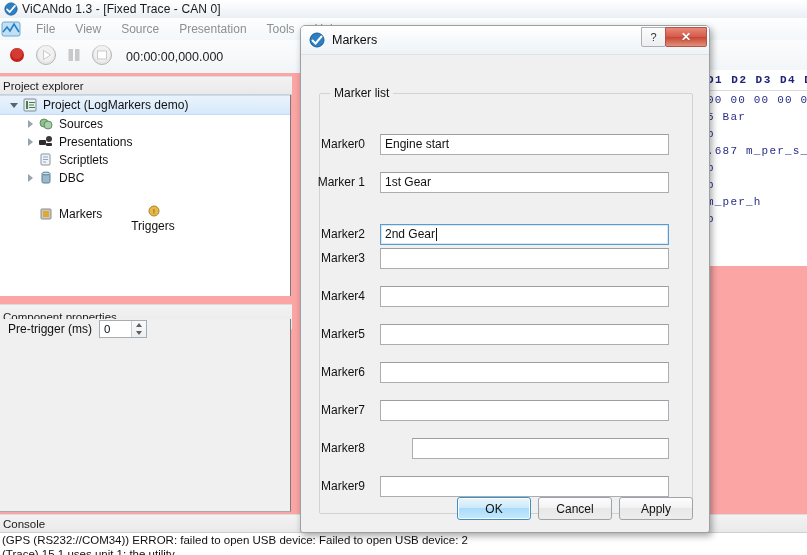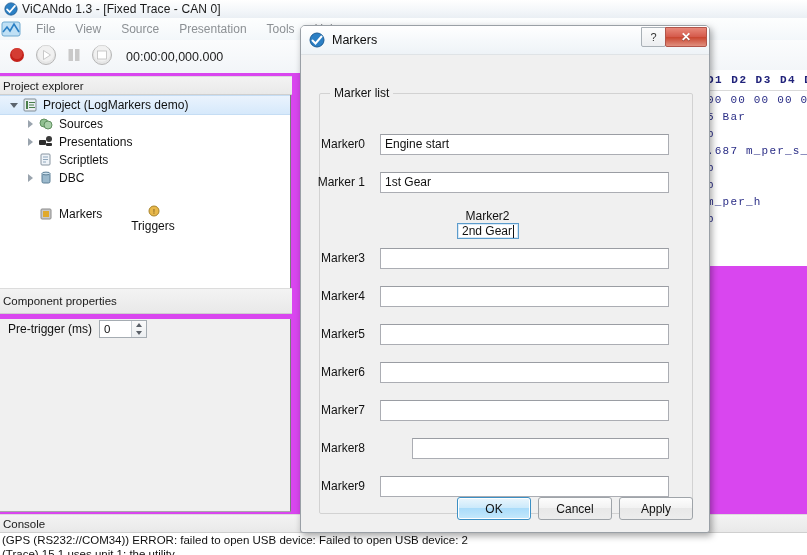--- a/index.html
+++ b/index.html
@@ -10,21 +10,21 @@
     overflow: hidden;
     font-family: "Liberation Sans", sans-serif;
     background: #ffffff;
   }
 
   #app {
     position: relative;
     width: 807px;
     height: 555px;
     overflow: hidden;
-    background: #d946ef;
+    background: #fca5a5;
   }
 
   
   .win-titlebar {
     position: absolute;
     left: 0; top: 0;
     width: 807px; height: 18px;
     background: linear-gradient(to bottom, #ffffff 0%, #f4f7fa 55%, #eaeff4 100%);
     display: flex;
     align-items: center;
@@ -135,21 +135,21 @@
   }
   .tw-arrow.open {
     border-left: 4px solid transparent;
     border-right: 4px solid transparent;
     border-top: 5px solid #5b646d;
     border-bottom: 0;
   }
   .tw-icon { width: 16px; height: 16px; flex: 0 0 auto; margin-right: 5px; }
   .tw-label { padding-right: 6px; }
 
-  #component-properties-header { left: 0; top: 288px; width: 292px; height: 26px; }
+  #component-properties-header { left: 0; top: 304px; width: 292px; height: 26px; }
 
   .props-panel {
     position: absolute;
     left: 0; top: 319px;
     width: 291px; height: 193px;
     background: #f0f0f0;
     border-right: 1px solid #7a7a7a;
     border-bottom: 1px solid #a8a8a8;
     box-sizing: border-box;
   }
@@ -613,21 +613,21 @@
         </span>
       </div>
 
       <div class="marker-row" style="top:116px;">
         <span class="marker-label">Marker 1</span>
         <span class="marker-input">
           <span>1st Gear</span>
         </span>
       </div>
 
-      <div class="marker-row" style="top:154px;flex-direction:column;">
+      <div class="marker-row" style="top:168px;">
         <span class="marker-label">Marker2</span>
         <span class="marker-input focused">
           <span>2nd Gear</span>
           <i class="caret"></i>
         </span>
       </div>
 
       <div class="marker-row" style="top:192px;">
         <span class="marker-label">Marker3</span>
         <span class="marker-input">

